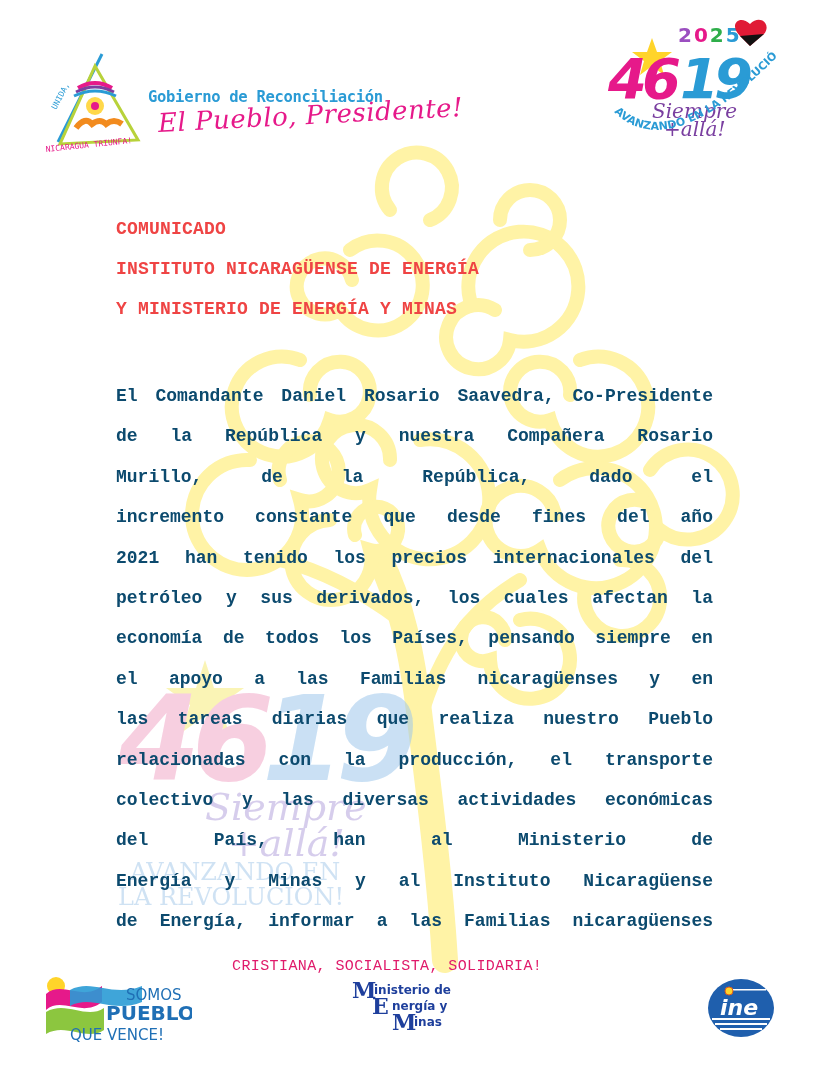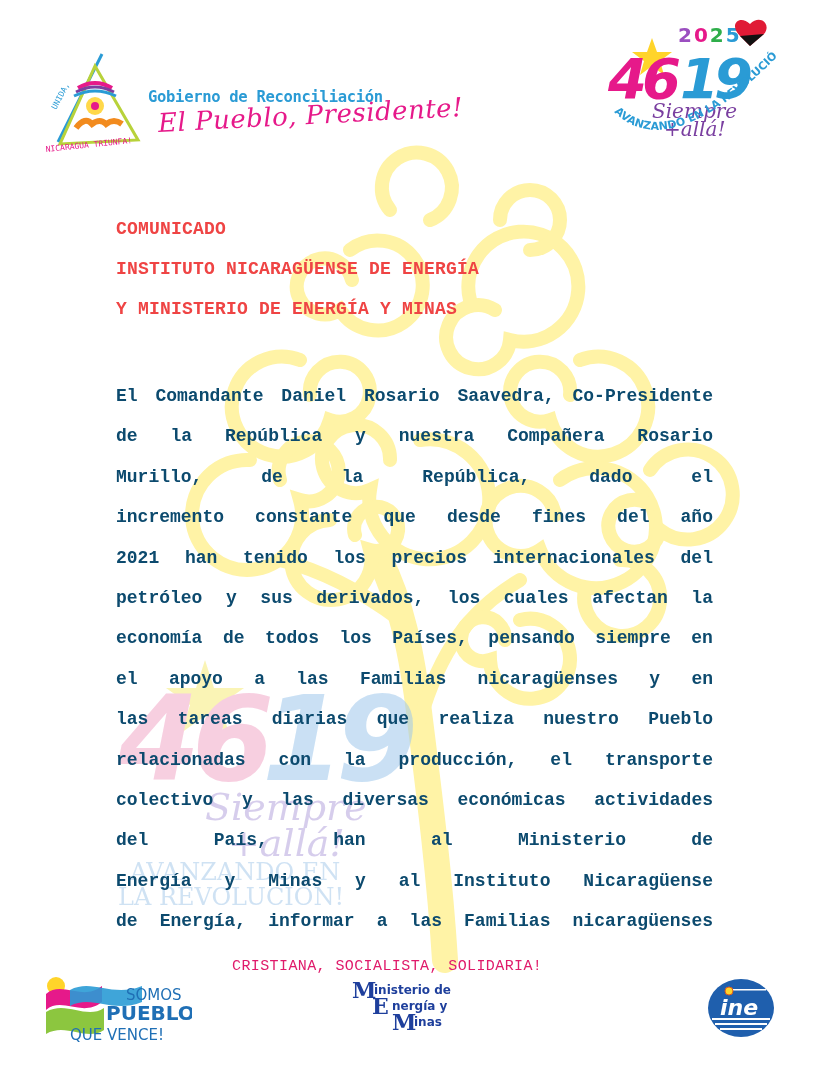--- a/index.html
+++ b/index.html
@@ -197,22 +197,22 @@
       <span>la</span>
       <span>producción,</span>
       <span>el</span>
       <span>transporte</span>
     </div>
   <div class="line">
       <span>colectivo</span>
       <span>y</span>
       <span>las</span>
       <span>diversas</span>
+      <span>actividades</span>
       <span>económicas</span>
-      <span>actividades</span>
     </div>
   <div class="line">
       <span>del</span>
       <span>País,</span>
       <span>han</span>
       <span>al</span>
       <span>Ministerio</span>
       <span>de</span>
     </div>
   <div class="line">

